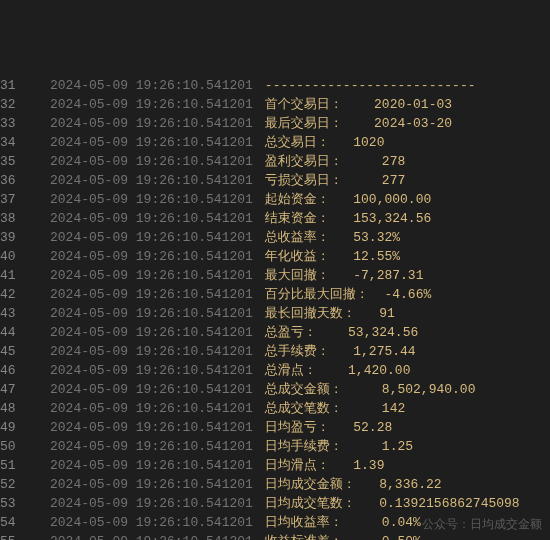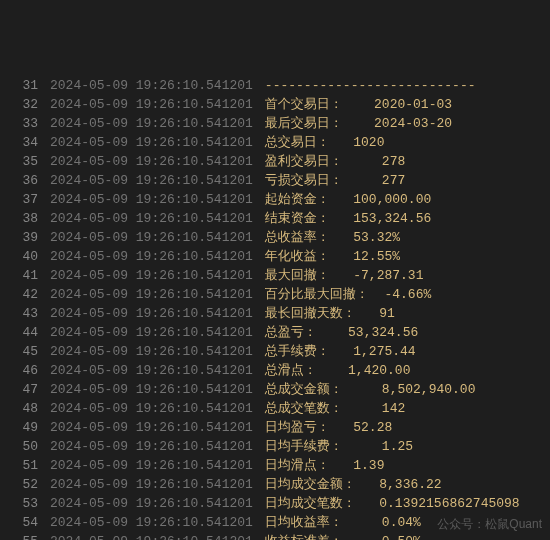--- a/index.html
+++ b/index.html
@@ -15,21 +15,21 @@
     overflow: hidden;
     white-space: pre;
   }
   .line {
     display: flex;
     height: 19px;
   }
   .ln {
     width: 38px;
     color: #858585;
-    text-align: right;
+    text-align: left;
     padding-right: 12px;
     flex-shrink: 0;
   }
   .ts {
     color: #737373;
     padding-right: 12px;
   }
   .msg {
     color: #d7ba7d;
   }
@@ -41,16 +41,16 @@
     font-size: 12px;
     font-family: sans-serif;
   }
 </style>
 </head>
 <body>
 
 
 
 <div id="container"><div class="line"><span class="ln">31</span><span class="ts">2024-05-09 19:26:10.541201</span><span class="msg">---------------------------</span></div><div class="line"><span class="ln">32</span><span class="ts">2024-05-09 19:26:10.541201</span><span class="msg">首个交易日：    2020-01-03</span></div><div class="line"><span class="ln">33</span><span class="ts">2024-05-09 19:26:10.541201</span><span class="msg">最后交易日：    2024-03-20</span></div><div class="line"><span class="ln">34</span><span class="ts">2024-05-09 19:26:10.541201</span><span class="msg">总交易日：   1020</span></div><div class="line"><span class="ln">35</span><span class="ts">2024-05-09 19:26:10.541201</span><span class="msg">盈利交易日：     278</span></div><div class="line"><span class="ln">36</span><span class="ts">2024-05-09 19:26:10.541201</span><span class="msg">亏损交易日：     277</span></div><div class="line"><span class="ln">37</span><span class="ts">2024-05-09 19:26:10.541201</span><span class="msg">起始资金：   100,000.00</span></div><div class="line"><span class="ln">38</span><span class="ts">2024-05-09 19:26:10.541201</span><span class="msg">结束资金：   153,324.56</span></div><div class="line"><span class="ln">39</span><span class="ts">2024-05-09 19:26:10.541201</span><span class="msg">总收益率：   53.32%</span></div><div class="line"><span class="ln">40</span><span class="ts">2024-05-09 19:26:10.541201</span><span class="msg">年化收益：   12.55%</span></div><div class="line"><span class="ln">41</span><span class="ts">2024-05-09 19:26:10.541201</span><span class="msg">最大回撤：   -7,287.31</span></div><div class="line"><span class="ln">42</span><span class="ts">2024-05-09 19:26:10.541201</span><span class="msg">百分比最大回撤：  -4.66%</span></div><div class="line"><span class="ln">43</span><span class="ts">2024-05-09 19:26:10.541201</span><span class="msg">最长回撤天数：   91</span></div><div class="line"><span class="ln">44</span><span class="ts">2024-05-09 19:26:10.541201</span><span class="msg">总盈亏：    53,324.56</span></div><div class="line"><span class="ln">45</span><span class="ts">2024-05-09 19:26:10.541201</span><span class="msg">总手续费：   1,275.44</span></div><div class="line"><span class="ln">46</span><span class="ts">2024-05-09 19:26:10.541201</span><span class="msg">总滑点：    1,420.00</span></div><div class="line"><span class="ln">47</span><span class="ts">2024-05-09 19:26:10.541201</span><span class="msg">总成交金额：     8,502,940.00</span></div><div class="line"><span class="ln">48</span><span class="ts">2024-05-09 19:26:10.541201</span><span class="msg">总成交笔数：     142</span></div><div class="line"><span class="ln">49</span><span class="ts">2024-05-09 19:26:10.541201</span><span class="msg">日均盈亏：   52.28</span></div><div class="line"><span class="ln">50</span><span class="ts">2024-05-09 19:26:10.541201</span><span class="msg">日均手续费：     1.25</span></div><div class="line"><span class="ln">51</span><span class="ts">2024-05-09 19:26:10.541201</span><span class="msg">日均滑点：   1.39</span></div><div class="line"><span class="ln">52</span><span class="ts">2024-05-09 19:26:10.541201</span><span class="msg">日均成交金额：   8,336.22</span></div><div class="line"><span class="ln">53</span><span class="ts">2024-05-09 19:26:10.541201</span><span class="msg">日均成交笔数：   0.1392156862745098</span></div><div class="line"><span class="ln">54</span><span class="ts">2024-05-09 19:26:10.541201</span><span class="msg">日均收益率：     0.04%</span></div><div class="line"><span class="ln">55</span><span class="ts">2024-05-09 19:26:10.541201</span><span class="msg">收益标准差：     0.50%</span></div></div>
-<div class="watermark">公众号：松鼠Quant</div>
+<div class="watermark">公众号：日均成交金额</div>
 
 
 
 
 </body></html>

